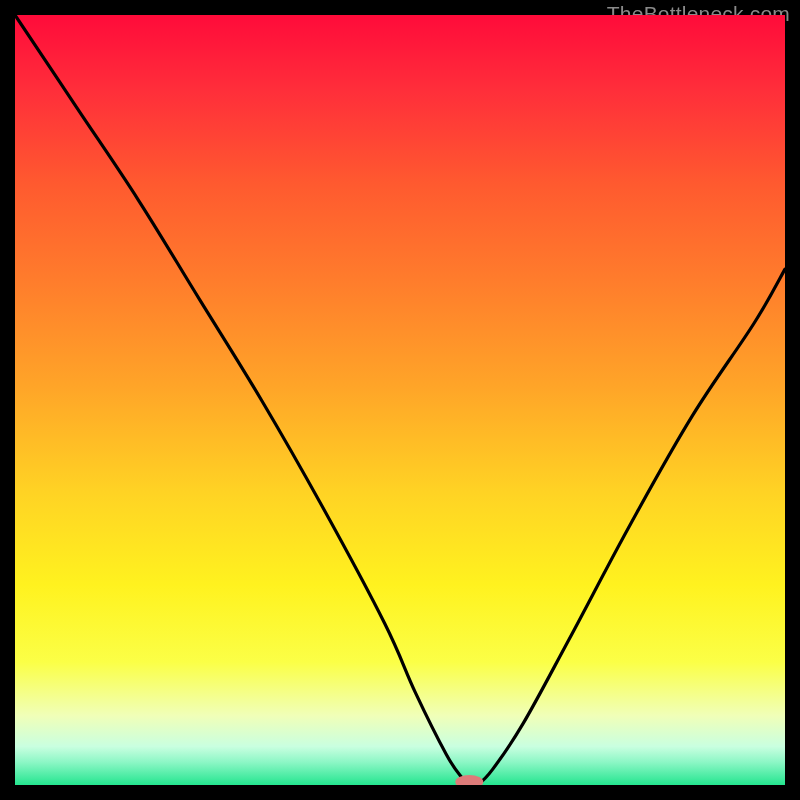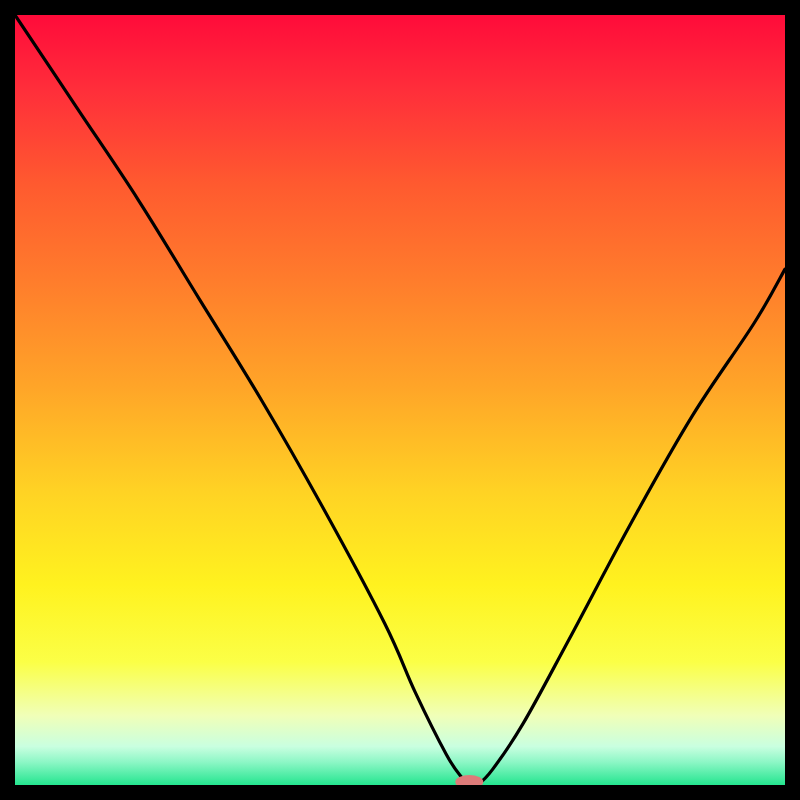--- a/index.html
+++ b/index.html
@@ -55,20 +55,21 @@
     letter-spacing: 0.2px;
     user-select: none;
     pointer-events: none;
   }
 </style>
 </head>
 <body>
 
 <div class="frame">
 
+  <div class="watermark">TheBottleneck.com</div>
 
   <div class="plot-area">
     <svg class="curve" viewBox="0 0 770 770" preserveAspectRatio="none">
       <path d="M 0.0 0.0 C 11.1 16.6, 39.4 59.1, 61.6 92.4 C 83.8 125.7, 101.0 150.1, 123.2 184.8 C 145.4 219.4, 162.6 248.9, 184.8 284.9 C 207.0 320.9, 224.2 347.6, 246.4 385.0 C 268.6 422.4, 285.8 452.6, 308.0 492.8 C 330.2 533.0, 353.0 575.0, 369.6 608.3 C 386.2 641.6, 389.3 654.0, 400.4 677.6 C 411.5 701.2, 422.9 724.0, 431.2 739.2 C 439.5 754.4, 442.4 756.8, 446.6 762.3 C 450.8 767.8, 451.5 768.6, 454.3 770.0 C 457.1 771.4, 457.8 772.8, 462.0 770.0 C 466.2 767.2, 469.1 765.7, 477.4 754.6 C 485.7 743.5, 494.3 732.0, 508.2 708.4 C 522.1 684.8, 535.0 659.7, 554.4 623.7 C 573.8 587.7, 593.8 548.4, 616.0 508.2 C 638.2 468.0, 655.4 436.4, 677.6 400.4 C 699.8 364.4, 722.6 334.3, 739.2 308.0 C 755.8 281.7, 764.5 263.8, 770.0 254.1" fill="none" stroke="#000" stroke-width="3.2" stroke-linecap="round"></path>
       <ellipse cx="454.3" cy="767.0" rx="14" ry="7" fill="#dd7b79"></ellipse>
     </svg>
   </div>
 
 </div>
 

